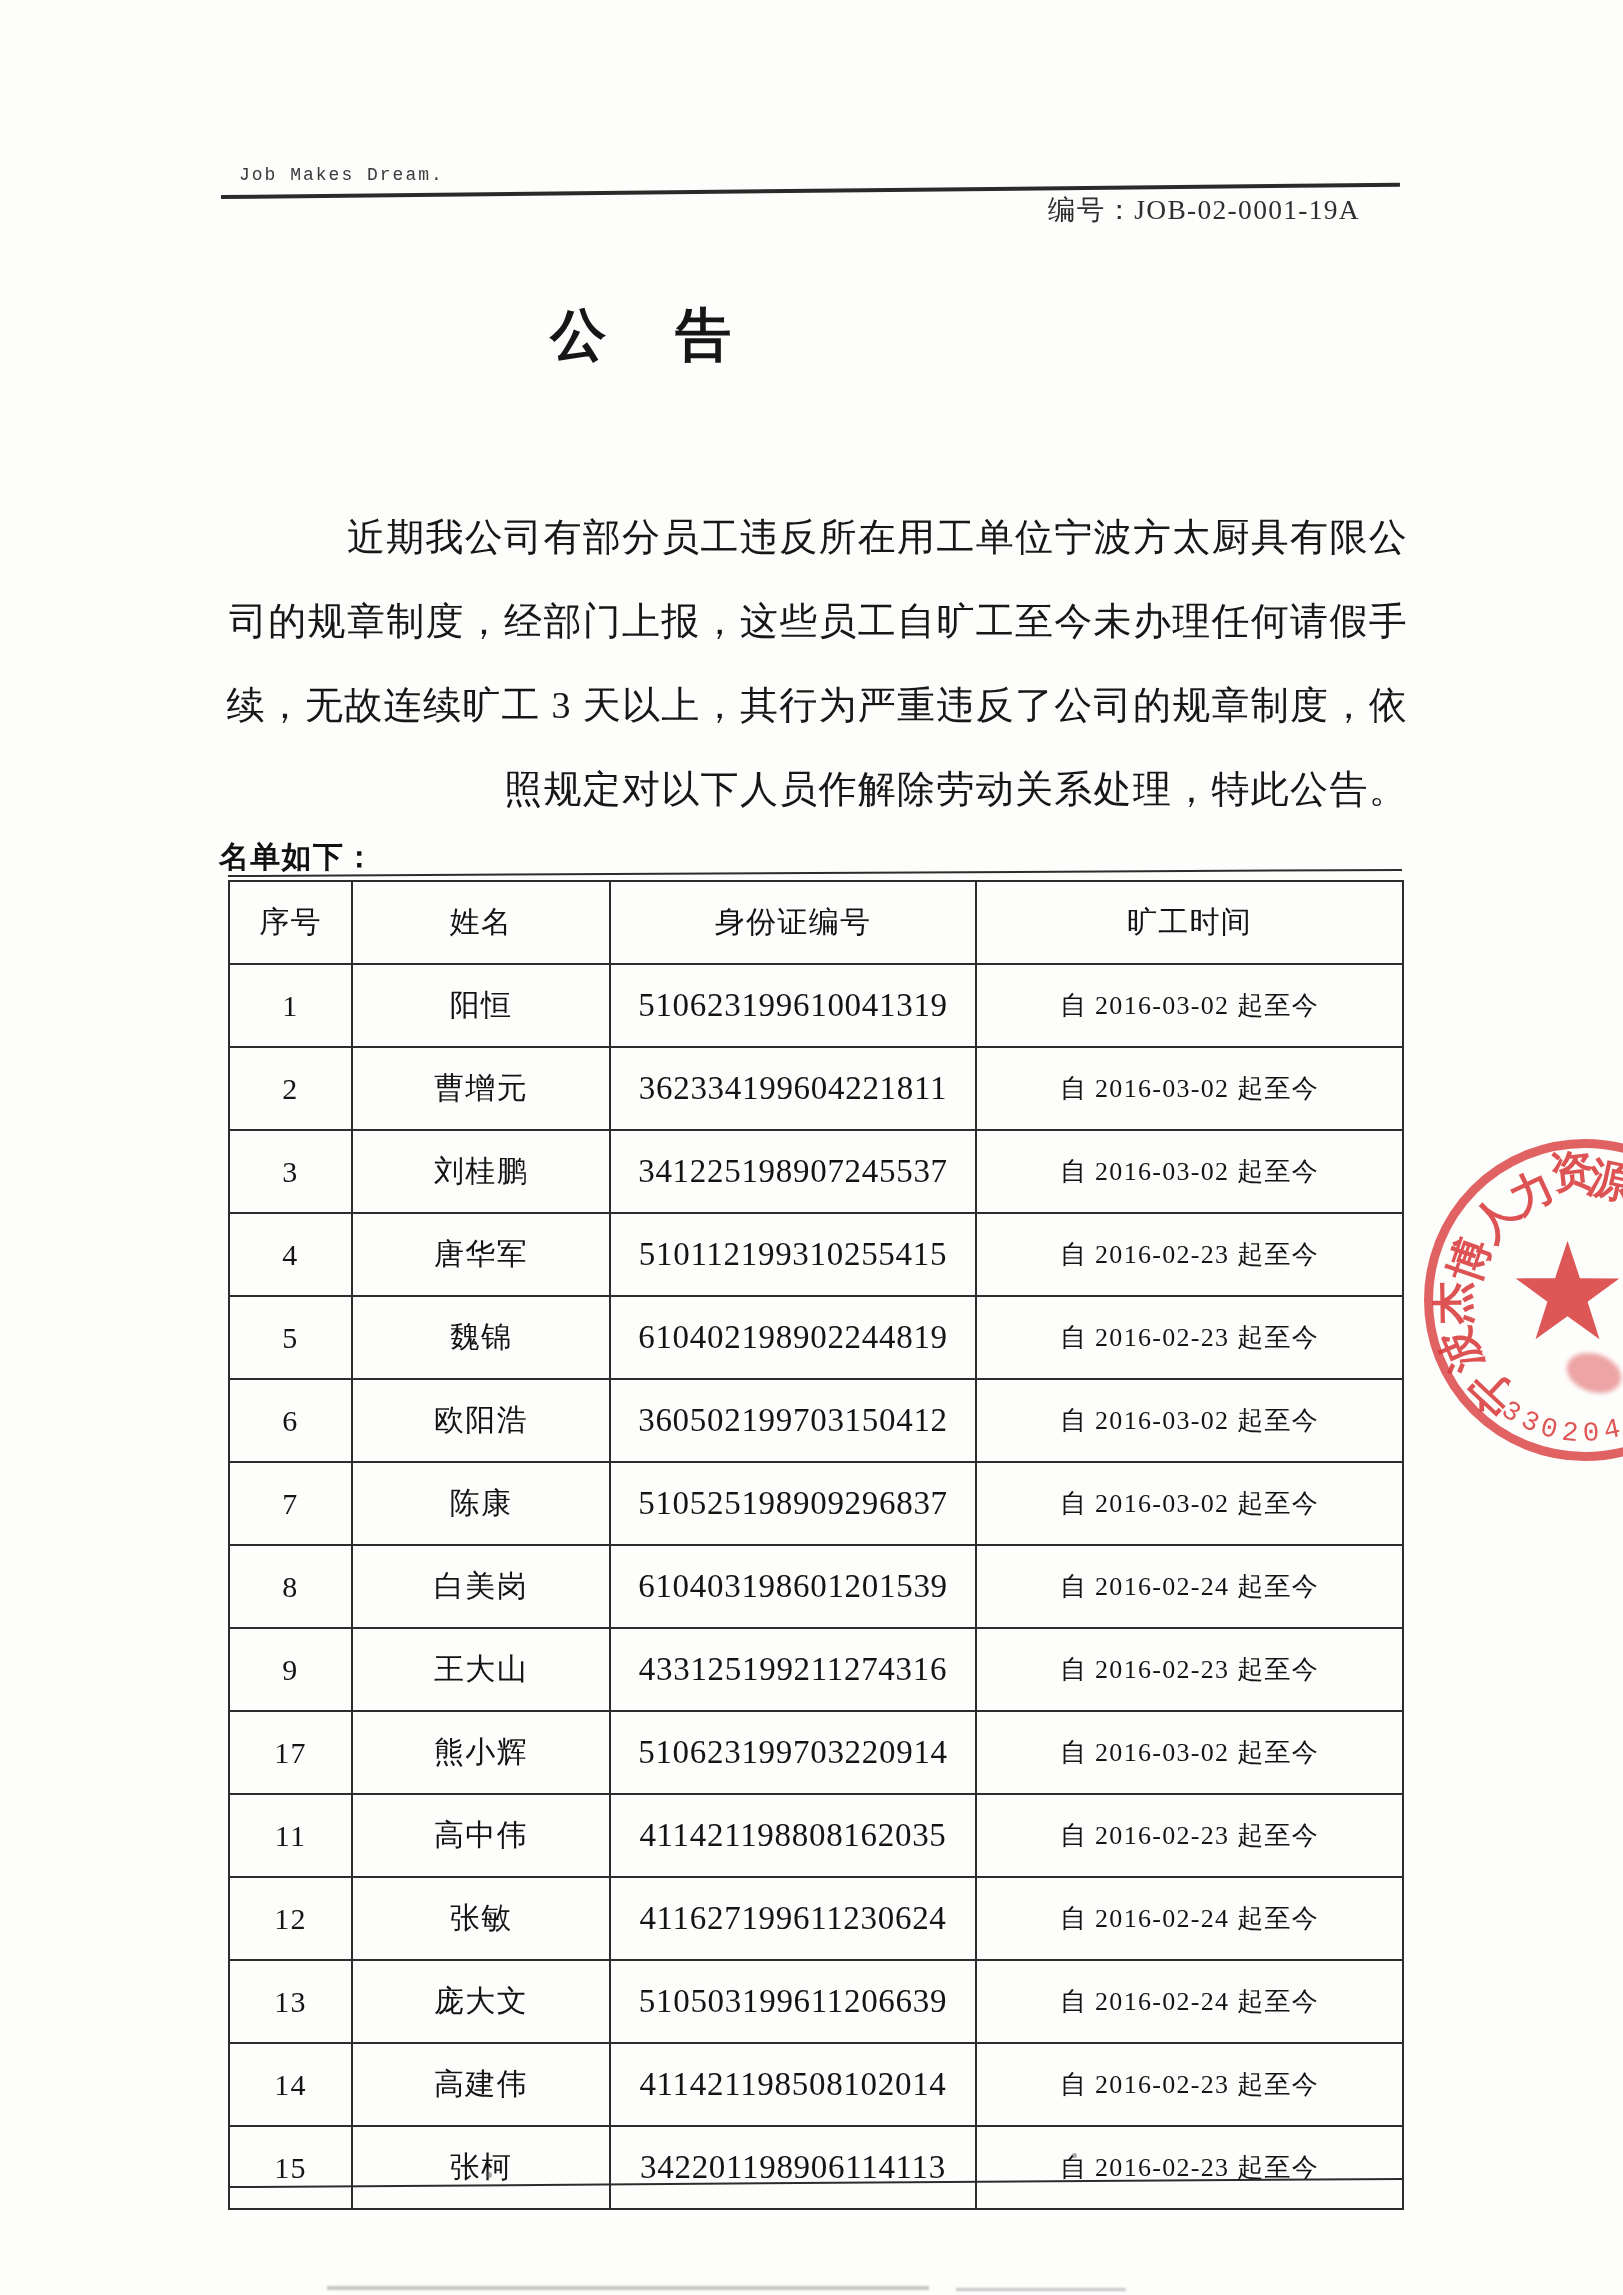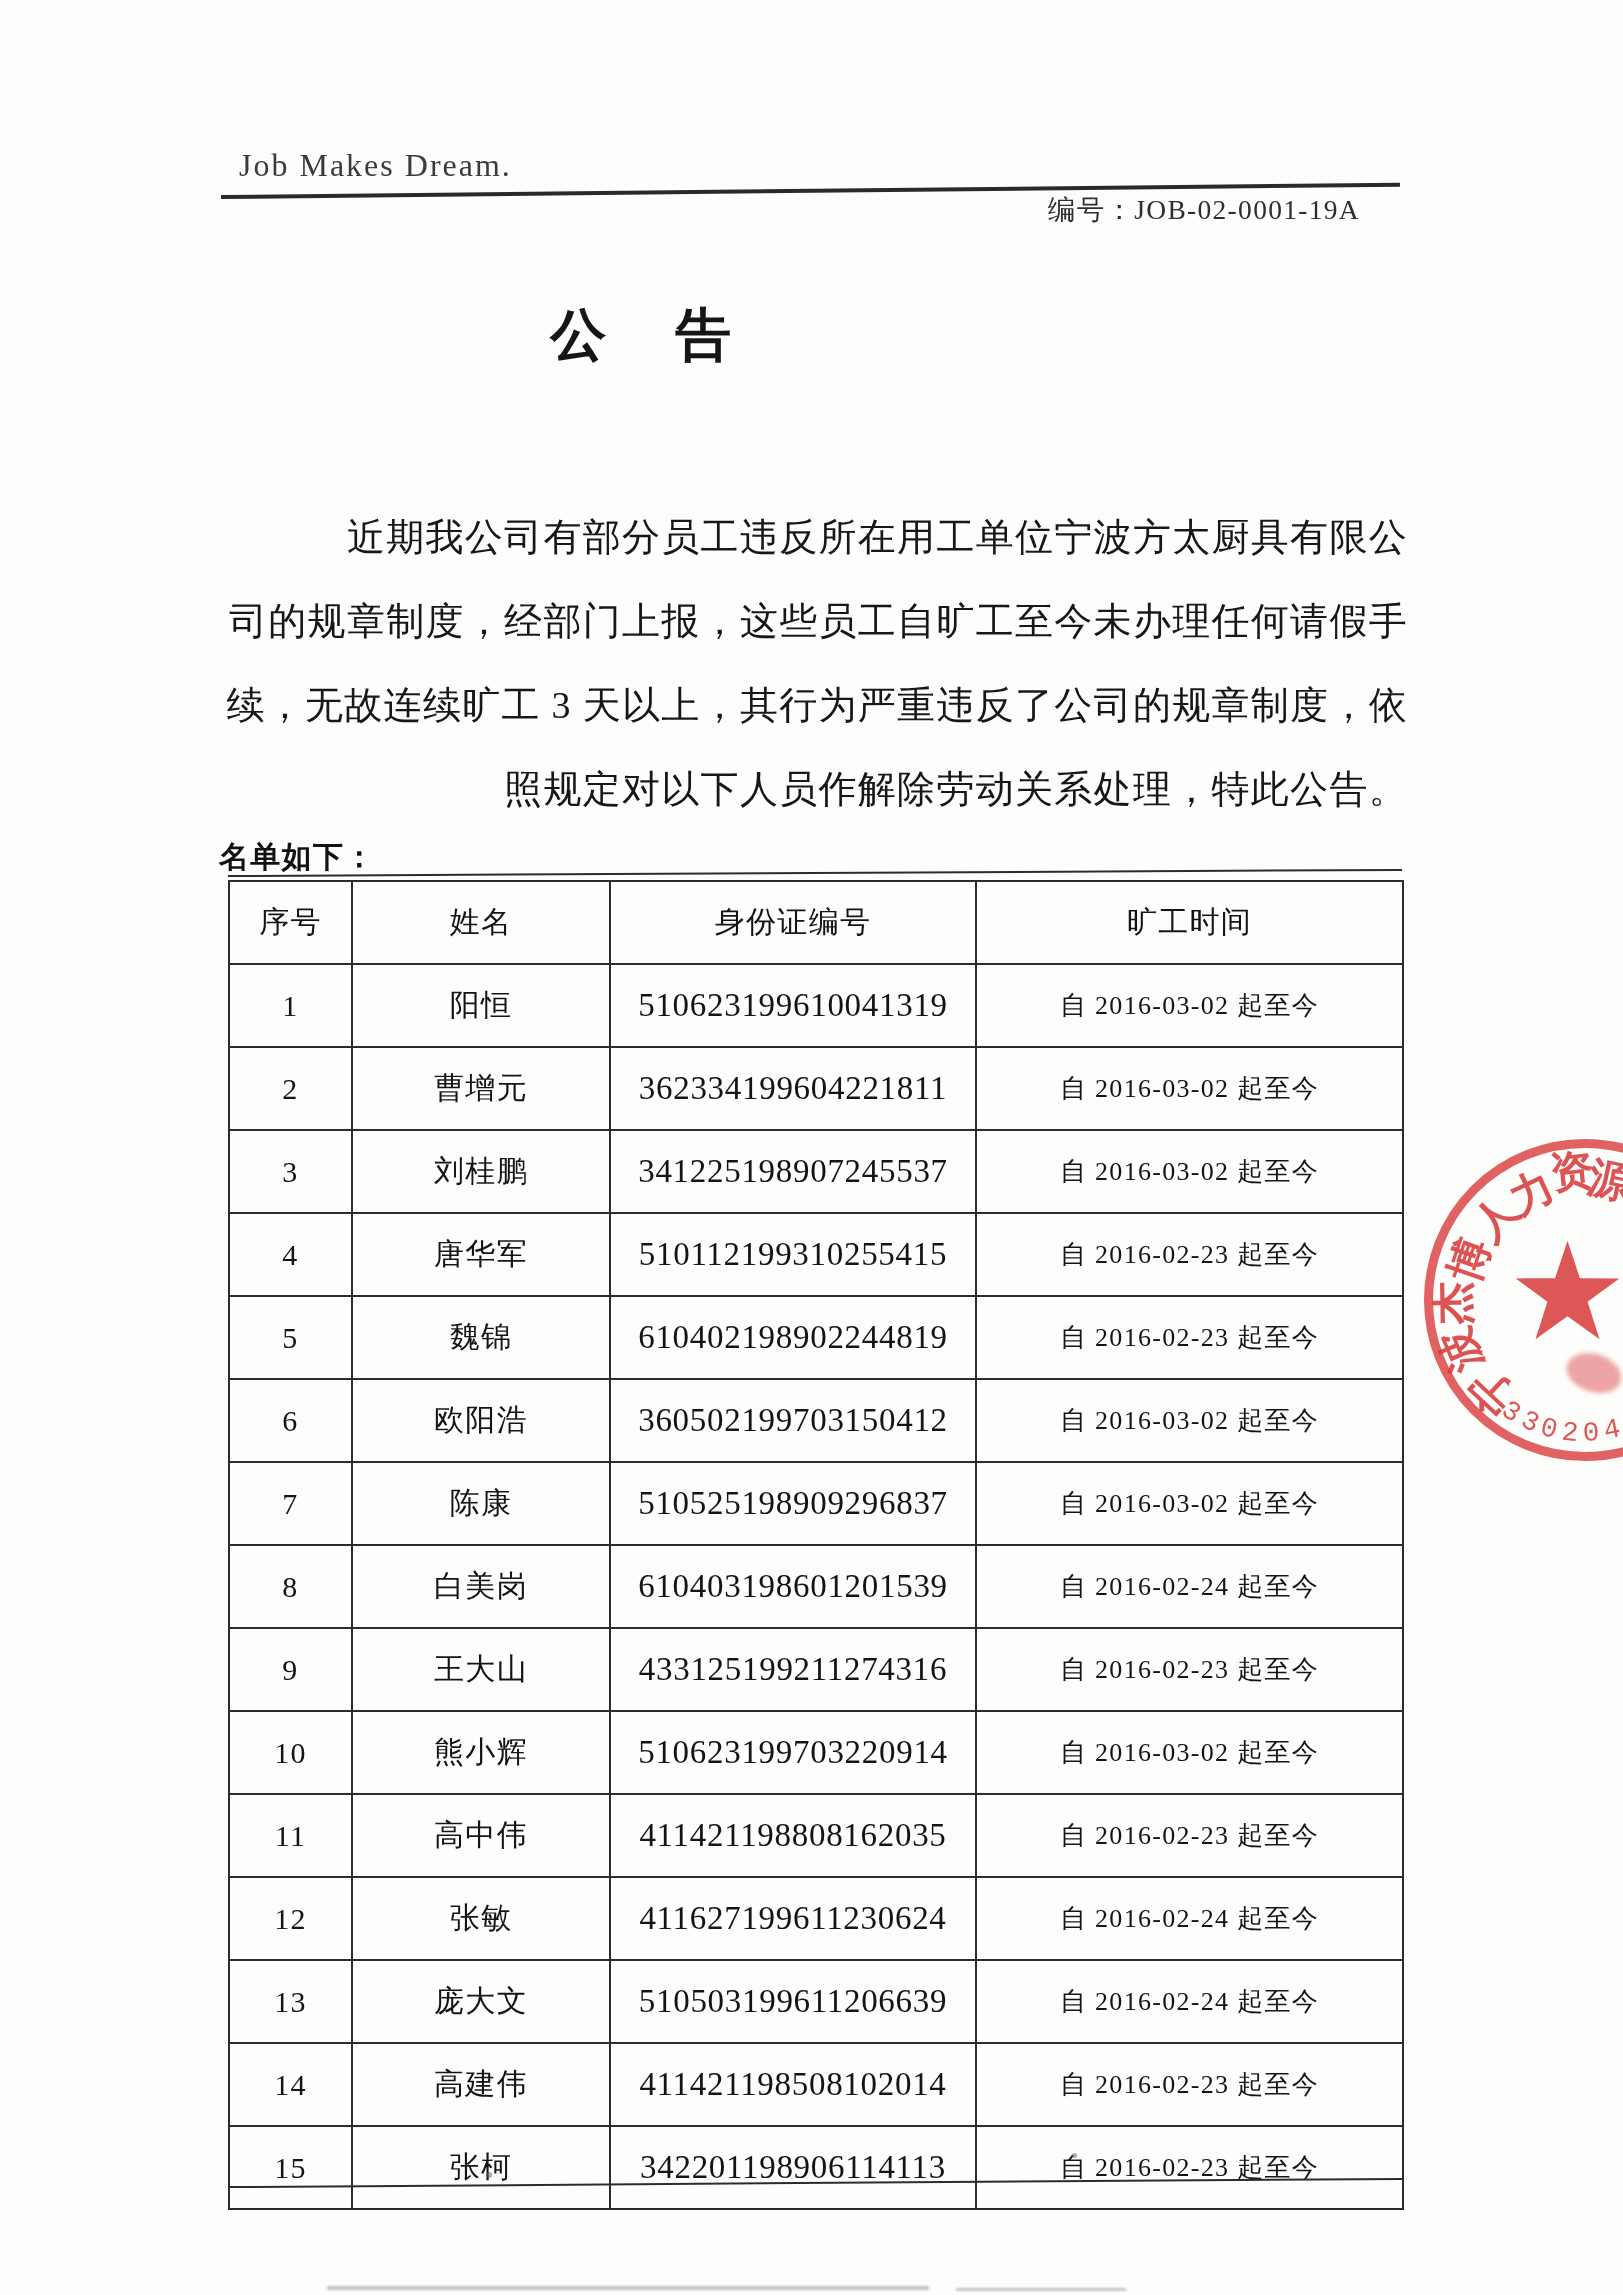--- a/index.html
+++ b/index.html
@@ -6,23 +6,23 @@
   .page{
     position:relative;
     width:1623px;height:2295px;
     background:#fdfdfc;
     overflow:hidden;
     font-family:"Liberation Serif","DejaVu Serif",serif;
     color:#1d1d1d;
   }
   
   .hdr-slogan{
-    position:absolute;left:239px;top:147px;
-    font-family:Liberation Serif, serif;
-    font-size:32px;color:#3b3b3b;letter-spacing:2px;white-space:nowrap;
+    position:absolute;left:239px;top:165px;
+    font-family:Liberation Mono, monospace;
+    font-size:18px;color:#3b3b3b;letter-spacing:2px;white-space:nowrap;
   }
   .hdr-num{
     position:absolute;right:263px;top:148px;
     font-size:27.5px;color:#2e2e2e;letter-spacing:1.3px;white-space:nowrap;
     font-family:"Liberation Serif","DejaVu Serif",serif;
     margin-top:44px;
   }
   .hdr-rule{
     position:absolute;left:221px;top:195px;width:1179px;height:3.9px;
     background:#2a2a2a;transform:rotate(-0.6deg);transform-origin:left center;
@@ -177,21 +177,21 @@
           <td class="idnum">610403198601201539</td>
           <td class="datec">自 2016-02-24 起至今</td>
         </tr>
         <tr>
           <td>9</td>
           <td>王大山</td>
           <td class="idnum">433125199211274316</td>
           <td class="datec">自 2016-02-23 起至今</td>
         </tr>
         <tr>
-          <td>10</td>
+          <td>17</td>
           <td>熊小辉</td>
           <td class="idnum">510623199703220914</td>
           <td class="datec">自 2016-03-02 起至今</td>
         </tr>
         <tr>
           <td>11</td>
           <td>高中伟</td>
           <td class="idnum">411421198808162035</td>
           <td class="datec">自 2016-02-23 起至今</td>
         </tr>

